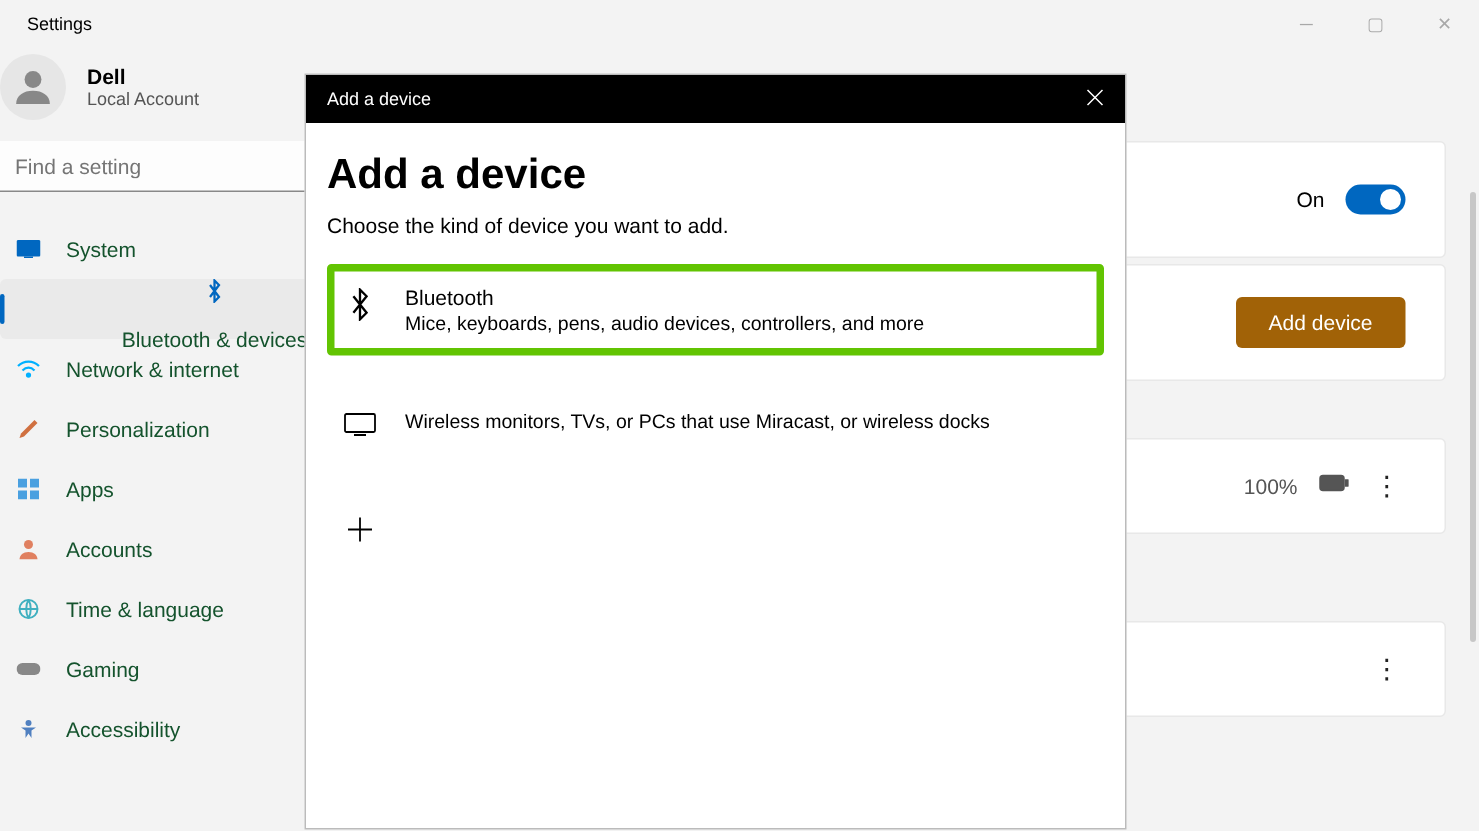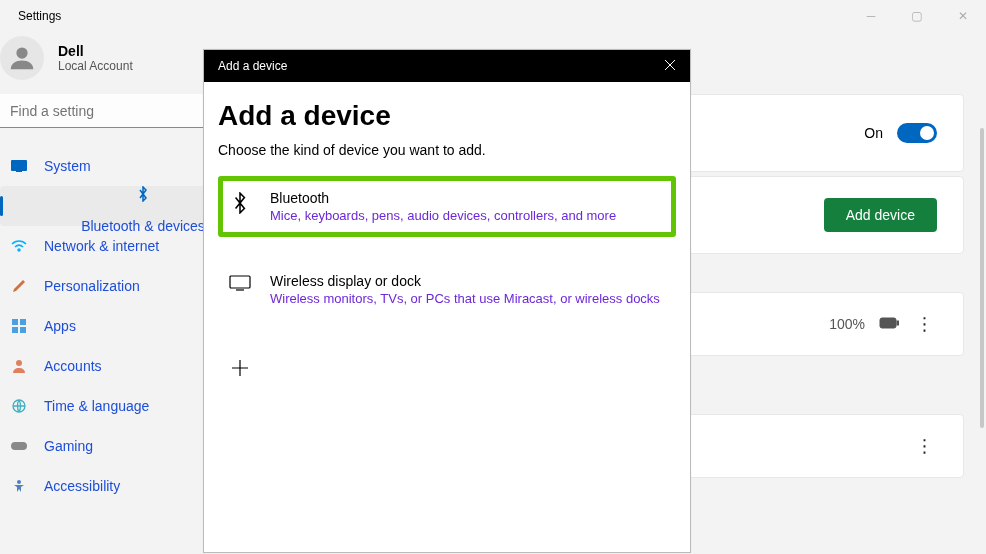--- a/index.html
+++ b/index.html
@@ -12,48 +12,48 @@
   .main { display: flex; height: calc(100% - 32px); }
   .sidebar { width: 300px; padding-right: 0; }
   .account { display: flex; align-items: center; gap: 14px; padding: 4px 0 14px 0; }
   .avatar { width: 44px; height: 44px; border-radius: 50%; background: #e6e6e6; display: flex; align-items: center; justify-content: center; }
   .account-name { font-size: 14px; font-weight: 600; }
   .account-sub { font-size: 12px; color: #555; }
 
   .search { margin: 0 36px 18px 0; }
   .search input { width: 100%; height: 34px; border: none; border-bottom: 1px solid #888; background: #fdfdfd; padding: 0 10px; font-size: 14px; outline: none; }
 
-  .nav-item { display: flex; align-items: center; gap: 16px; height: 40px; padding-left: 10px; font-size: 14px; color: #1d4ed8; cursor: pointer; border-radius: 4px; margin-right: 24px; }
+  .nav-item { display: flex; align-items: center; gap: 16px; height: 40px; padding-left: 10px; font-size: 14px; color: #14532d; cursor: pointer; border-radius: 4px; margin-right: 24px; }
   .nav-item .ico { width: 18px; height: 18px; display: flex; align-items: center; justify-content: center; }
   .nav-item.selected { background: #eaeaea; position: relative; flex-direction: column; }
   .nav-item.selected::before { content: ""; position: absolute; left: 0; top: 10px; bottom: 10px; width: 3px; background: #0067c0; border-radius: 2px; }
 
   .content { flex: 1; padding: 0 22px 0 0; position: relative; overflow: hidden; }
   .content-inner { padding-top: 62px; }
   .card { background: #fff; border: 1px solid #e8e8e8; border-radius: 4px; margin-bottom: 4px; padding: 18px 26px; display: flex; align-items: center; justify-content: flex-end; gap: 14px; height: 78px; }
   .card.small { height: 64px; }
   .toggle { width: 40px; height: 20px; background: #0067c0; border-radius: 10px; position: relative; }
   .toggle::after { content:""; position:absolute; right:3px; top:3px; width:14px; height:14px; background:#fff; border-radius:50%; }
-  .btn-primary { background: #15803d; color: #fff; border: none; border-radius: 4px; padding: 9px 22px; font-size: 14px; cursor: pointer; }
+  .btn-primary { background: #a16207; color: #fff; border: none; border-radius: 4px; padding: 9px 22px; font-size: 14px; cursor: pointer; }
   .more-btn { width: 24px; height: 24px; display: flex; align-items: center; justify-content: center; font-size: 18px; color: #222; letter-spacing: 1px; cursor:pointer; }
 
   .scrollbar { position: absolute; right: 2px; top: 96px; width: 4px; height: 300px; background: #c7c7c7; border-radius: 2px; }
 
   
-  .modal { position: absolute; left: 203px; top: 49px; width: 488px; height: 504px; background: #fff; border: 1px solid #bbb; box-shadow: 0 0 1px rgba(0,0,0,.1); }
+  .modal { position: absolute; left: 203px; top: 49px; width: 548px; height: 504px; background: #fff; border: 1px solid #bbb; box-shadow: 0 0 1px rgba(0,0,0,.1); }
   .modal-header { height: 32px; background: #000; color: #fff; display: flex; align-items: center; justify-content: space-between; padding: 0 14px; font-size: 12px; }
   .modal-close { cursor: pointer; }
   .modal-body { padding: 18px 14px 0 14px; }
   .modal-title { font-size: 28px; font-weight: 600; margin-bottom: 10px; }
   .modal-sub { font-size: 14px; color: #000000; margin-bottom: 18px; }
   .option { display: flex; align-items: flex-start; gap: 18px; padding: 14px 10px; cursor: pointer; border-radius: 3px; }
   .option .oico { width: 24px; display: flex; justify-content: center; padding-top: 2px; }
   .option.highlight { border: 5px solid #62c402; background:#fff; padding: 9px 5px; }
   .opt-title { font-size: 14px; color: #000; margin-bottom: 2px; }
-  .opt-sub { font-size: 13px; color: #6d28d9; }
+  .opt-sub { font-size: 13px; color: #000000; }
   .options-wrap { display:flex; flex-direction:column; gap: 22px; }
 </style>
 </head>
 <body>
 
 <div class="titlebar">
   <span class="titlebar-title">Settings</span>
   <div class="window-controls">
     <div class="window-btn">─</div>
     <div class="window-btn">▢</div>
@@ -215,21 +215,20 @@
       </div>
 
       <div class="option">
         <div class="oico">
           <svg width="22" height="16" viewBox="0 0 22 16" fill="none" stroke="#000" stroke-width="1.2">
               <rect x="1" y="1" width="20" height="12" rx="1"></rect>
               <path d="M7 15h8"></path>
             </svg>
         </div>
         <div>
-          <div class="opt-title">Wireless display or dock</div>
           <div class="opt-sub">Wireless monitors, TVs, or PCs that use Miracast, or wireless docks</div>
         </div>
       </div>
 
       <div class="option">
         <div class="oico">
           <svg width="20" height="20" viewBox="0 0 20 20" stroke="#000" stroke-width="1.2">
               <path d="M10 2v16M2 10h16"></path>
             </svg>
         </div>

